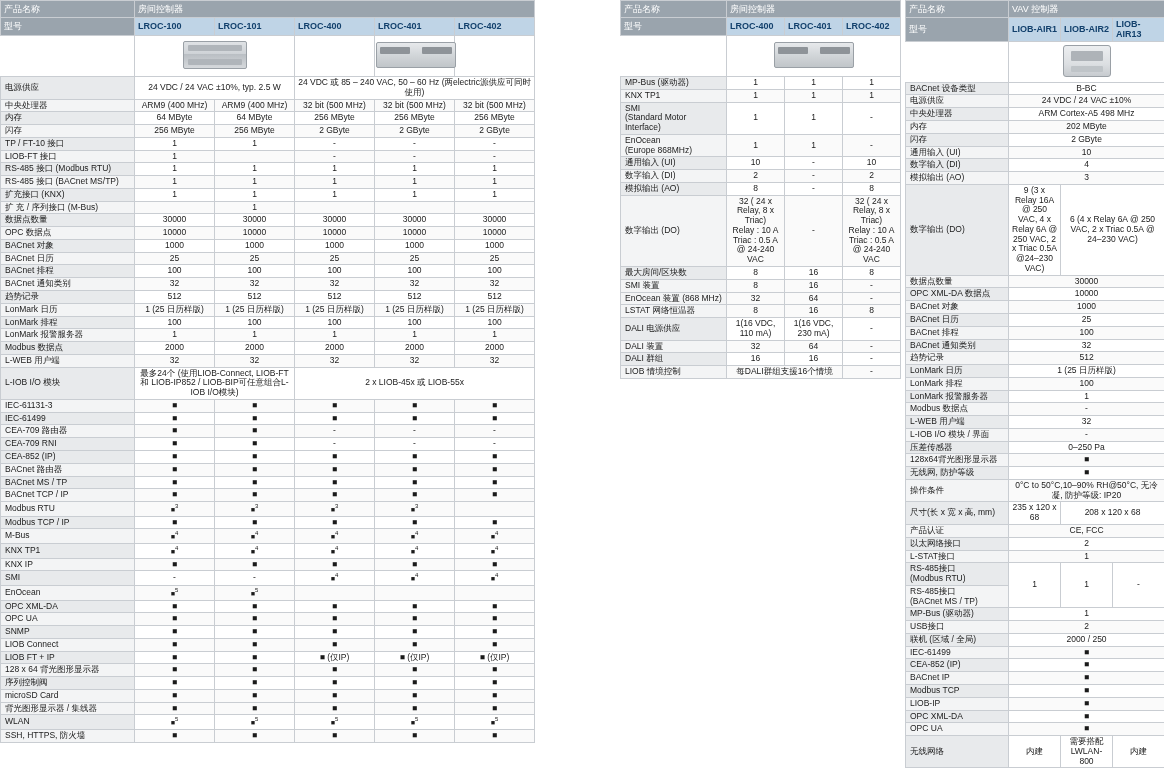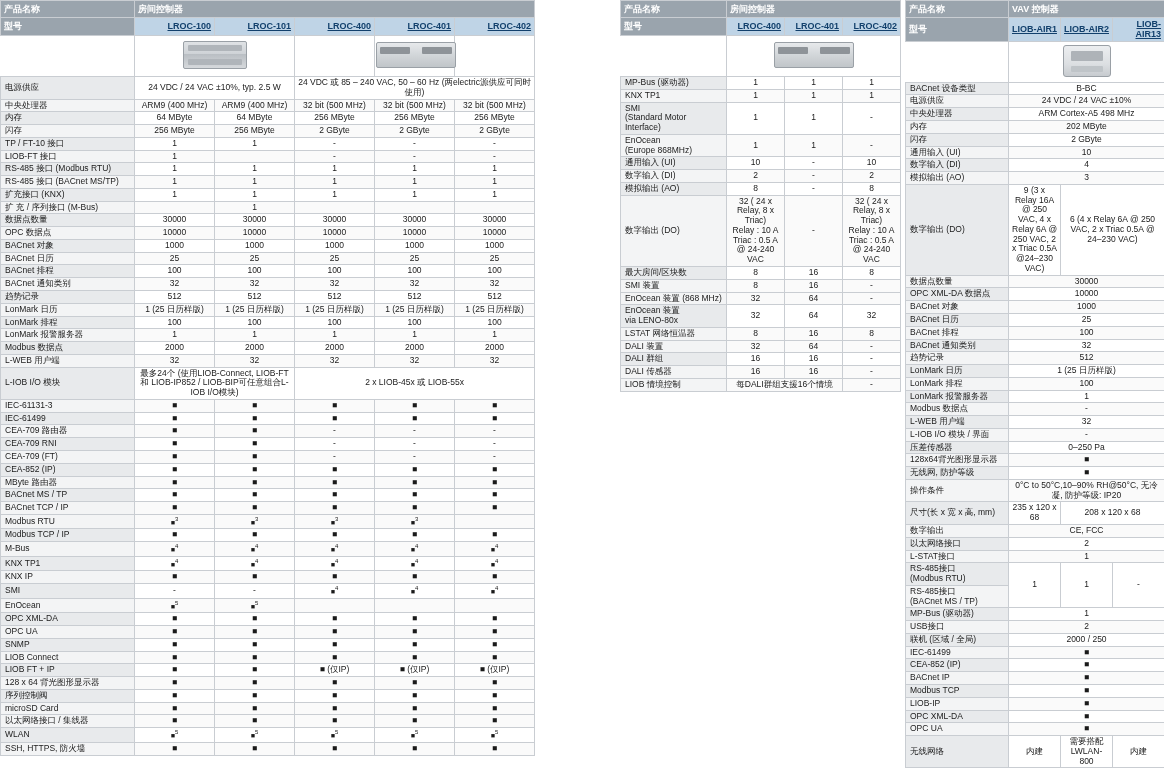--- a/index.html
+++ b/index.html
@@ -1,22 +1,22 @@
 <!DOCTYPE html>
 <html><head>
 <meta charset="utf-8">
 <style>
   html,body{margin:0;padding:0;background:#fff;}
   body{width:1164px;height:769px;font-family:"Liberation Sans","DejaVu Sans",sans-serif;font-size:9px;color:#1a1a1a;overflow:hidden;}
   .page{position:relative;width:1164px;height:769px;}
   table{border-collapse:collapse;table-layout:fixed;}
   td,th{border:1px solid #c9cdd2;padding:1px 3px;vertical-align:middle;line-height:1.15;}
-  .hdr{background:#9aa4ad;color:#fff;font-weight:bold;text-align:left;height:14px;font-size:9px;}
+  .hdr{background:#9aa4ad;color:#fff;font-weight:normal;text-align:left;height:14px;font-size:9px;}
   .hdr.c{}
-  .modelhdr{background:#bfd4e6;color:#12406c;font-weight:bold;text-align:right;font-size:9px;height:15px;text-decoration:underline;}
+  .modelhdr{background:#bfd4e6;color:#12406c;font-weight:bold;text-align:left;font-size:9px;height:15px;}
   .lbl{background:#e8eaec;text-align:left;font-size:8.5px;padding-left:4px;}
   .lbl.alt{background:#f3f4f5;}
   .val{text-align:center;font-size:8.5px;background:#fff;}
   .val.alt{background:#fafafa;}
   .blank{background:#fff;border:none;}
   .sq{font-size:7px;line-height:1;}
   .sup{font-size:6px;vertical-align:super;}
   .imgcell{background:#fff;height:38px;text-align:center;padding:1px;}
   .left-block{position:absolute;left:0;top:0;width:534px;}
   .mid-block{position:absolute;left:620px;top:0;width:280px;}
@@ -278,37 +278,29 @@
           </tr>
           <tr>
             <td class="lbl">CEA-709 RNI</td>
             <td class="val">■</td>
             <td class="val">■</td>
             <td class="val">-</td>
             <td class="val">-</td>
             <td class="val">-</td>
           </tr>
           <tr>
-            <td class="lbl alt">CEA-709 (FT)</td>
-            <td class="val alt">■</td>
-            <td class="val alt">■</td>
-            <td class="val alt">-</td>
-            <td class="val alt">-</td>
-            <td class="val alt">-</td>
-          </tr>
-          <tr>
             <td class="lbl">CEA-852 (IP)</td>
             <td class="val">■</td>
             <td class="val">■</td>
             <td class="val">■</td>
             <td class="val">■</td>
             <td class="val">■</td>
           </tr>
           <tr>
-            <td class="lbl alt">MByte 路由器</td>
+            <td class="lbl alt">BACnet 路由器</td>
             <td class="val alt">■</td>
             <td class="val alt">■</td>
             <td class="val alt">■</td>
             <td class="val alt">■</td>
             <td class="val alt">■</td>
           </tr>
           <tr>
             <td class="lbl">BACnet MS / TP</td>
             <td class="val">■</td>
             <td class="val">■</td>
@@ -438,21 +430,21 @@
           </tr>
           <tr>
             <td class="lbl alt">microSD Card</td>
             <td class="val alt">■</td>
             <td class="val alt">■</td>
             <td class="val alt">■</td>
             <td class="val alt">■</td>
             <td class="val alt">■</td>
           </tr>
           <tr>
-            <td class="lbl alt">以太网络接口 / 集线器</td>
+            <td class="lbl alt">背光图形显示器 / 集线器</td>
             <td class="val alt">■</td>
             <td class="val alt">■</td>
             <td class="val alt">■</td>
             <td class="val alt">■</td>
             <td class="val alt">■</td>
           </tr>
           <tr>
             <td class="lbl">WLAN</td>
             <td class="val"><span class="sq">■</span><span class="sup">5</span></td>
             <td class="val"><span class="sq">■</span><span class="sup">5</span></td>
@@ -560,48 +552,42 @@
             <td class="val alt">16</td>
             <td class="val alt">-</td>
           </tr>
           <tr>
             <td class="lbl alt">EnOcean 装置 (868 MHz)</td>
             <td class="val alt">32</td>
             <td class="val alt">64</td>
             <td class="val alt">-</td>
           </tr>
           <tr>
-            <td class="lbl">EnOcean 装置<br>via LENO-80x</td>
-            <td class="val">32</td>
-            <td class="val">64</td>
-            <td class="val">32</td>
-          </tr>
-          <tr>
             <td class="lbl alt">LSTAT 网络恒温器</td>
             <td class="val alt">8</td>
             <td class="val alt">16</td>
             <td class="val alt">8</td>
           </tr>
           <tr>
+            <td class="lbl">DALI 电源供应</td>
+            <td class="val">1(16 VDC, 110 mA)</td>
+            <td class="val">1(16 VDC, 230 mA)</td>
+            <td class="val">-</td>
+          </tr>
+          <tr>
             <td class="lbl alt">DALI 装置</td>
             <td class="val alt">32</td>
             <td class="val alt">64</td>
             <td class="val alt">-</td>
           </tr>
           <tr>
             <td class="lbl">DALI 群组</td>
             <td class="val">16</td>
             <td class="val">16</td>
             <td class="val">-</td>
-          </tr>
-          <tr>
-            <td class="lbl alt">DALI 传感器</td>
-            <td class="val alt">16</td>
-            <td class="val alt">16</td>
-            <td class="val alt">-</td>
           </tr>
           <tr>
             <td class="lbl alt">LIOB 情境控制</td>
             <td class="val alt" colspan="2">每DALI群组支援16个情境</td>
             <td class="val alt" colspan="1">-</td>
           </tr>
         </tbody>
     </table>
   </div>
 
@@ -736,21 +722,21 @@
           <tr>
             <td class="lbl alt">操作条件</td>
             <td class="val alt" colspan="3">0°C to 50°C,10–90% RH@50°C, 无冷凝, 防护等级: IP20</td>
           </tr>
           <tr>
             <td class="lbl">尺寸(长 x 宽 x 高, mm)</td>
             <td class="val" colspan="1">235 x 120 x 68</td>
             <td class="val" colspan="2">208 x 120 x 68</td>
           </tr>
           <tr>
-            <td class="lbl alt">数字输出</td>
+            <td class="lbl alt">产品认证</td>
             <td class="val alt" colspan="3">CE, FCC</td>
           </tr>
           <tr>
             <td class="lbl">以太网络接口</td>
             <td class="val" colspan="3">2</td>
           </tr>
           <tr>
             <td class="lbl alt">L-STAT接口</td>
             <td class="val alt" colspan="3">1</td>
           </tr>

